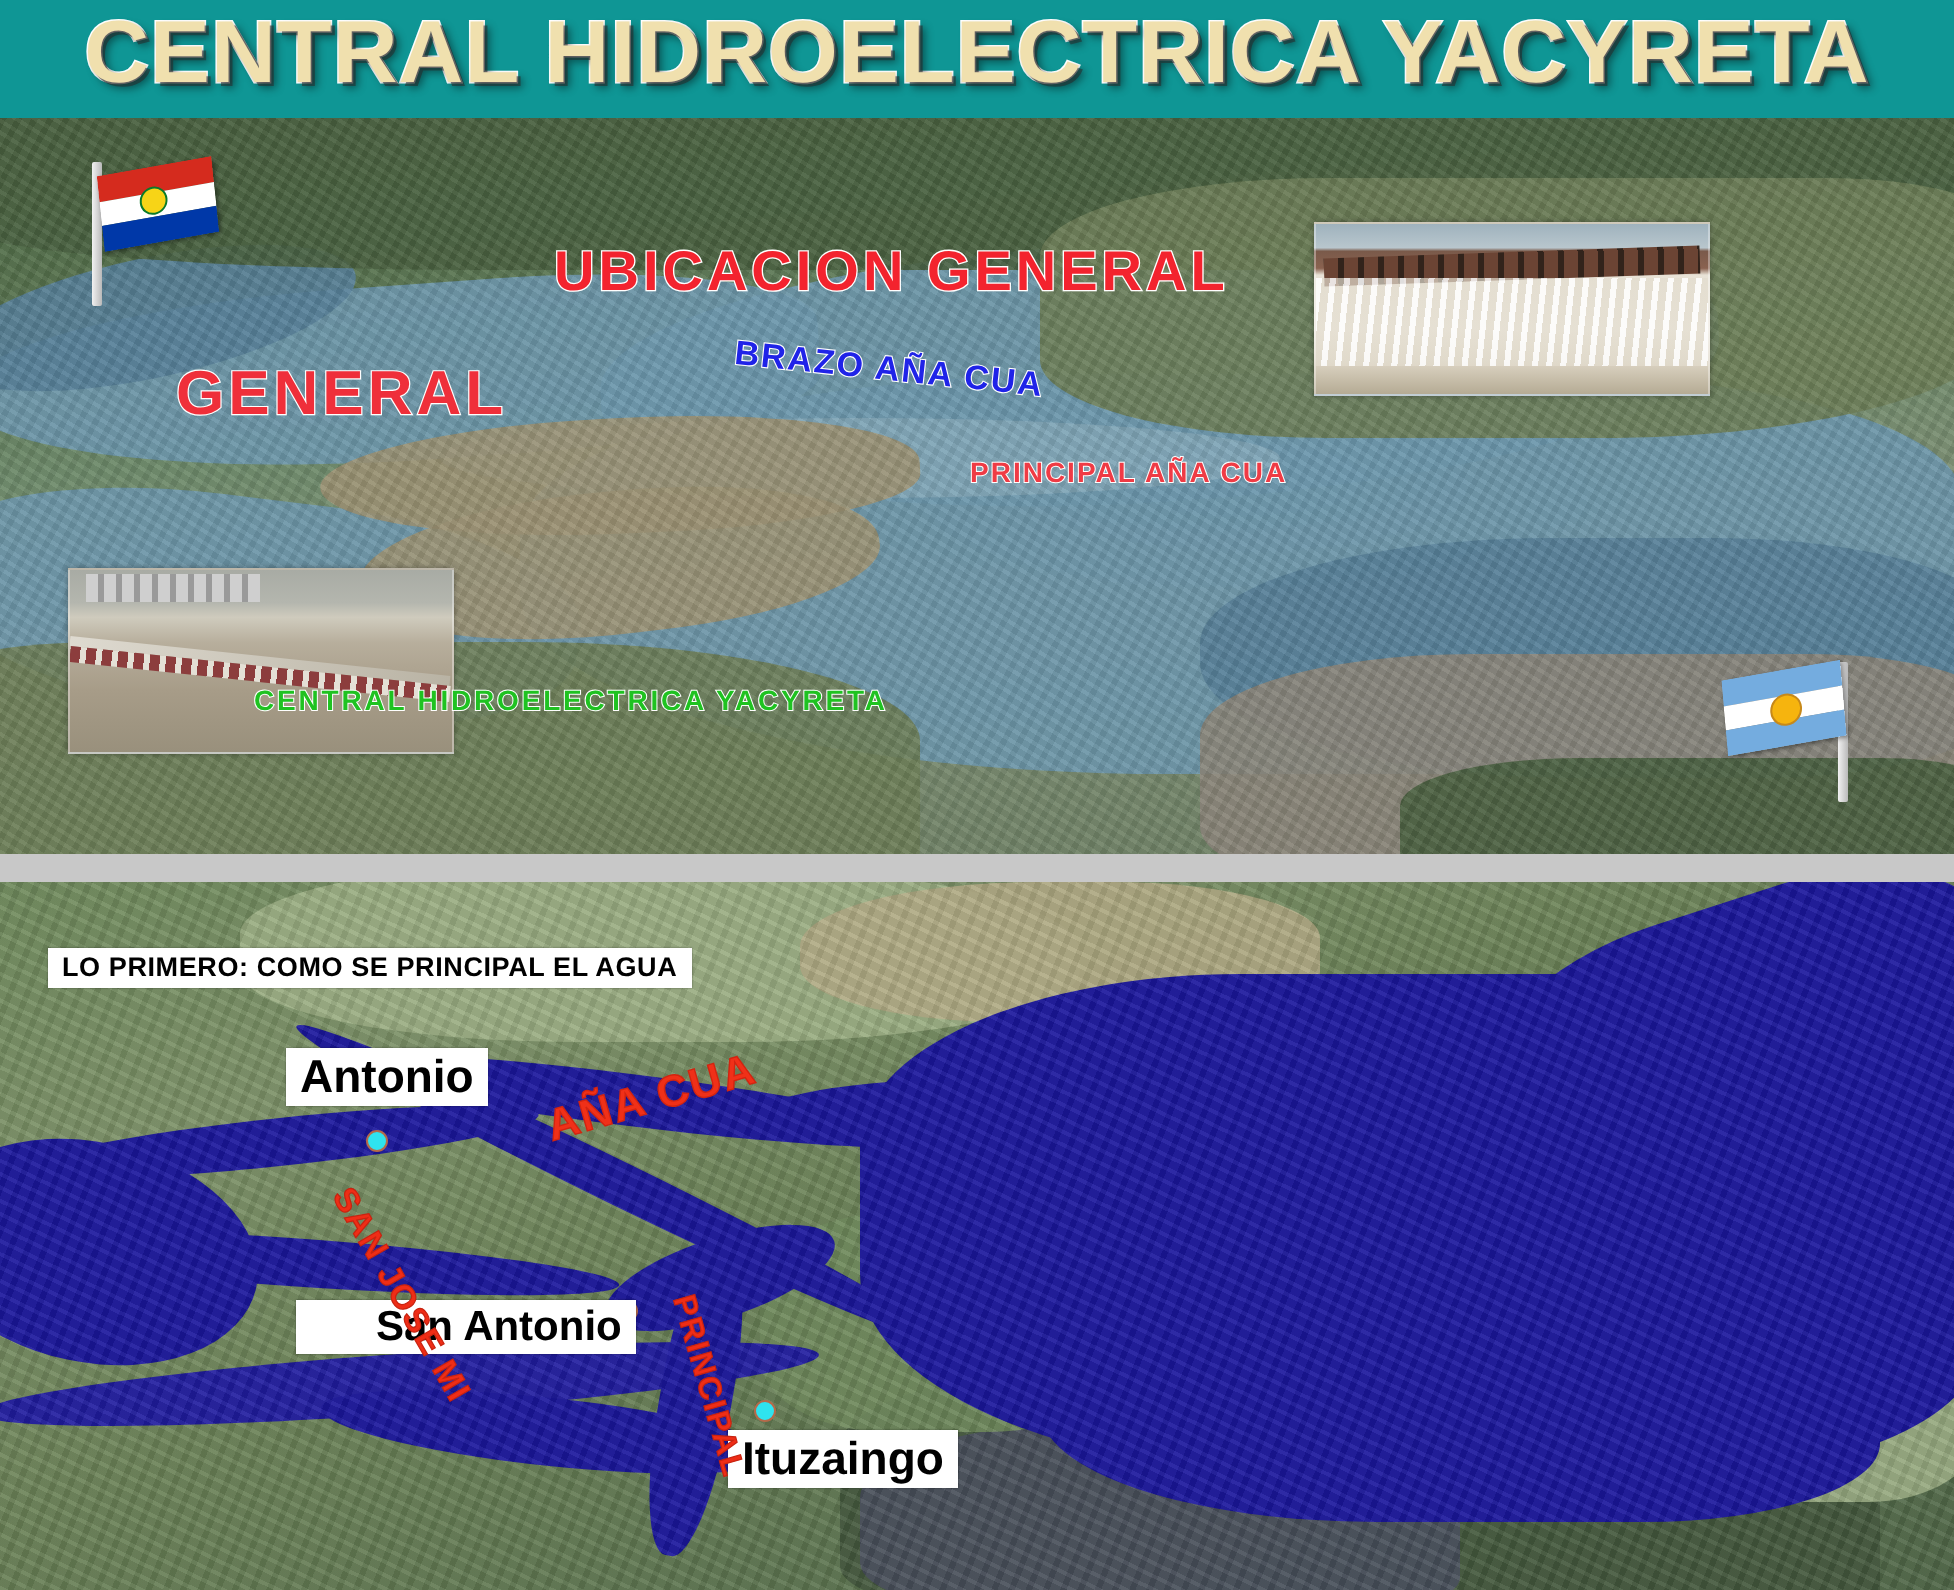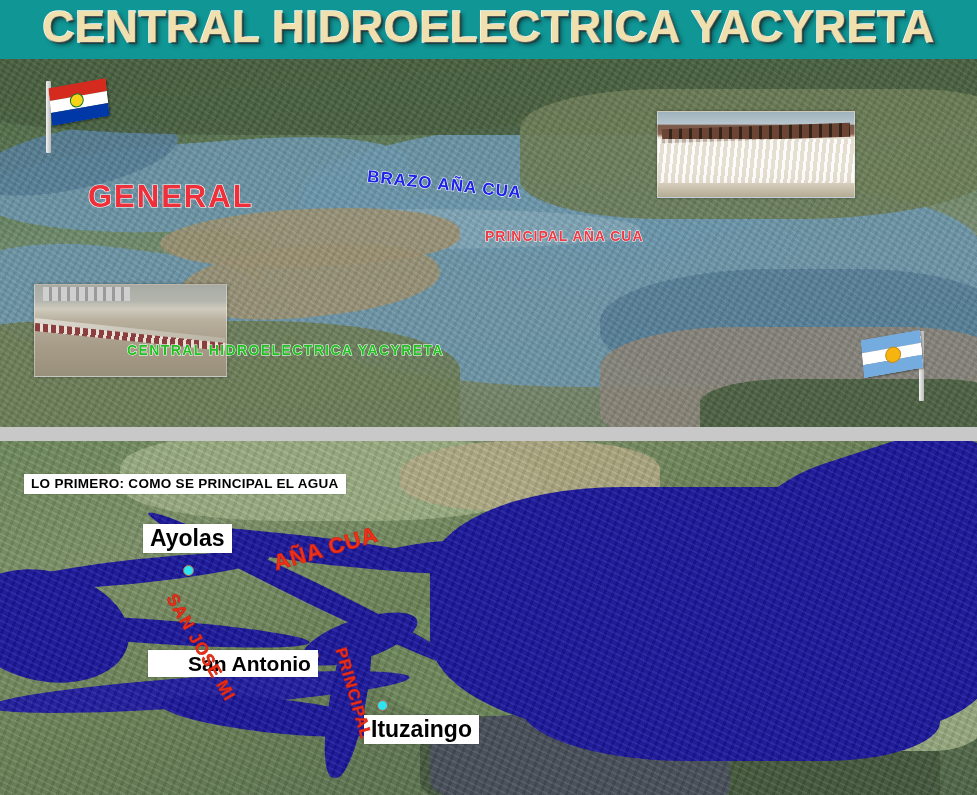--- a/index.html
+++ b/index.html
@@ -341,20 +341,21 @@
 
     <div class="u-land tan" style="left:160px; top:150px; width:300px; height:58px; border-radius:48% 52% 40% 55%; transform:rotate(-3deg);"></div>
     <div class="u-land dark" style="left:-20px; top:-10px; width:1020px; height:86px; border-radius:0 0 36% 26%;"></div>
     <div class="u-land" style="left:520px; top:30px; width:480px; height:130px; border-radius:30% 18% 42% 30%;"></div>
     <div class="u-land tan" style="left:180px; top:186px; width:260px; height:72px; border-radius:42% 56% 40% 52%; transform:rotate(-7deg);"></div>
     <div class="u-land" style="left:-60px; top:262px; width:520px; height:130px; border-radius:22% 38% 20% 14%;"></div>
     <div class="u-land grey" style="left:600px; top:268px; width:400px; height:120px; border-radius:34% 24% 10% 28%;"></div>
     <div class="u-land dark" style="left:700px; top:320px; width:300px; height:80px; border-radius:30% 20% 0 10%;"></div>
     <div class="u-noise"></div>
 
+    <div class="lbl lbl-ubicacion">UBICACION GENERAL</div>
 
     <div class="flagpole" style="left:46px; top:22px; width:5px; height:72px;"></div>
     <div class="flag flag-py" style="left:50px; top:24px; width:58px; height:38px;">
       <div class="s1"></div>
         <div class="s2"></div>
         <div class="s3"></div>
       <div class="emblem"></div>
     </div>
     <div class="lbl lbl-paraguay">GENERAL</div>
 
@@ -407,21 +408,21 @@
     <div class="l-water" style="left:-20px; top:178px; width:330px; height:24px; border-radius:50%; transform:rotate(4deg);"></div>
     <div class="l-water mid" style="left:-10px; top:236px; width:420px; height:30px; border-radius:50%; transform:rotate(-4deg);"></div>
     <div class="l-water" style="left:330px; top:178px; width:36px; height:160px; border-radius:46%; transform:rotate(10deg);"></div>
     <div class="l-water" style="left:300px; top:178px; width:120px; height:40px; border-radius:50%; transform:rotate(-18deg);"></div>
     <div class="l-water" style="left:160px; top:258px; width:230px; height:34px; border-radius:50%; transform:rotate(6deg);"></div>
     <div class="l-noise"></div>
 
     <div class="box box-intro">LO PRIMERO: COMO SE PRINCIPAL EL AGUA</div>
 
     <div class="dot" style="left:183px; top:124px;"></div>
-    <div class="box box-ayolas">Ayolas</div>
+    <div class="box box-ayolas">Antonio</div>
 
     <div class="dot" style="left:308px; top:209px;"></div>
     <div class="box box-sanantonio">San Antonio</div>
 
     <div class="dot" style="left:377px; top:259px;"></div>
     <div class="box box-ituzaingo">Ituzaingo</div>
 
     <div class="l-lbl l-anacua">AÑA CUA</div>
     <div class="l-lbl l-sanjose">SAN JOSE MI</div>
     <div class="l-lbl l-principal">PRINCIPAL</div>

